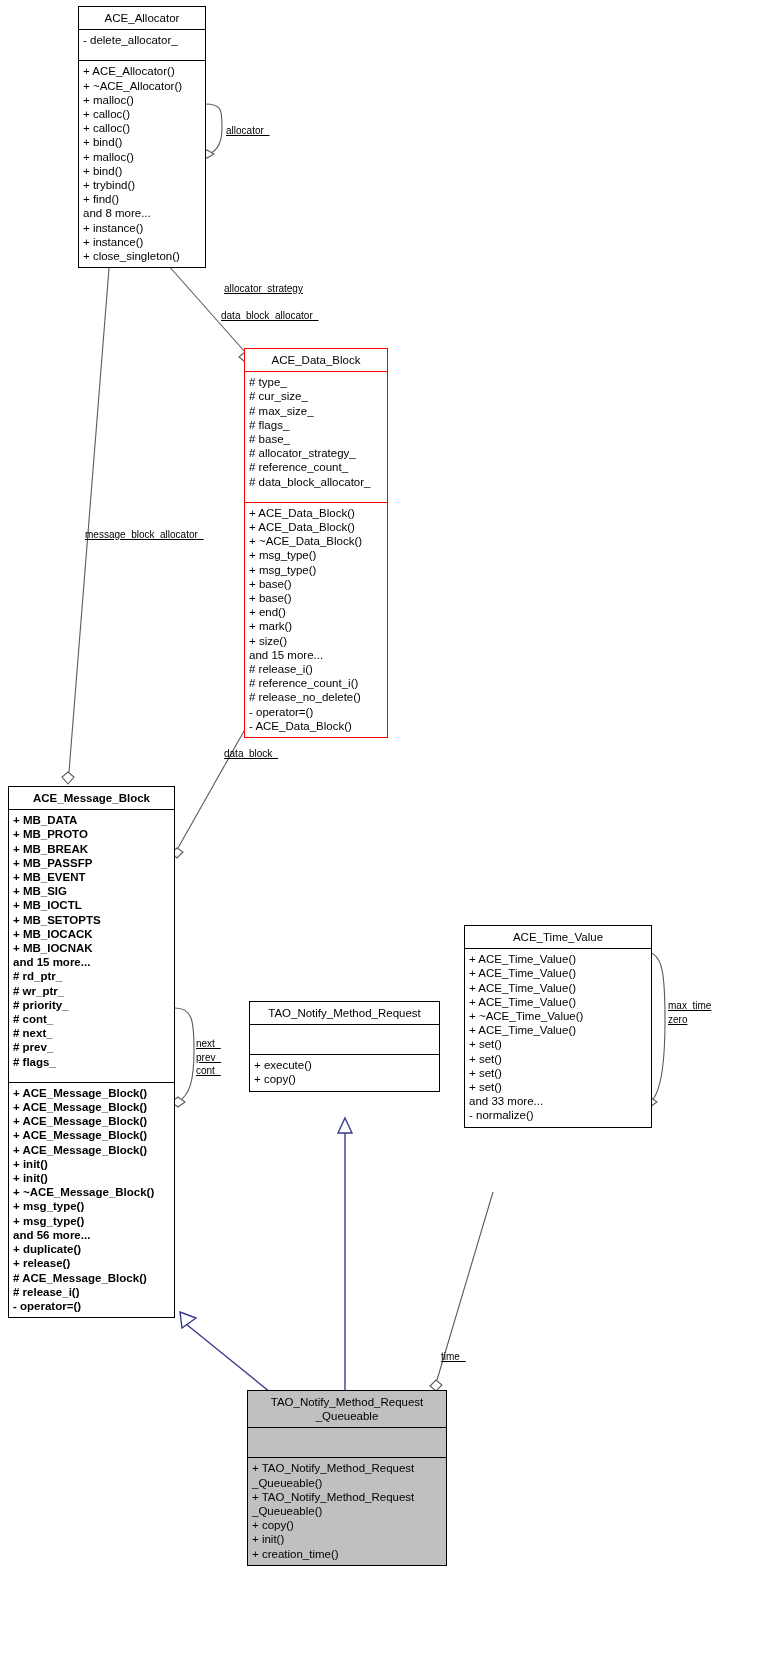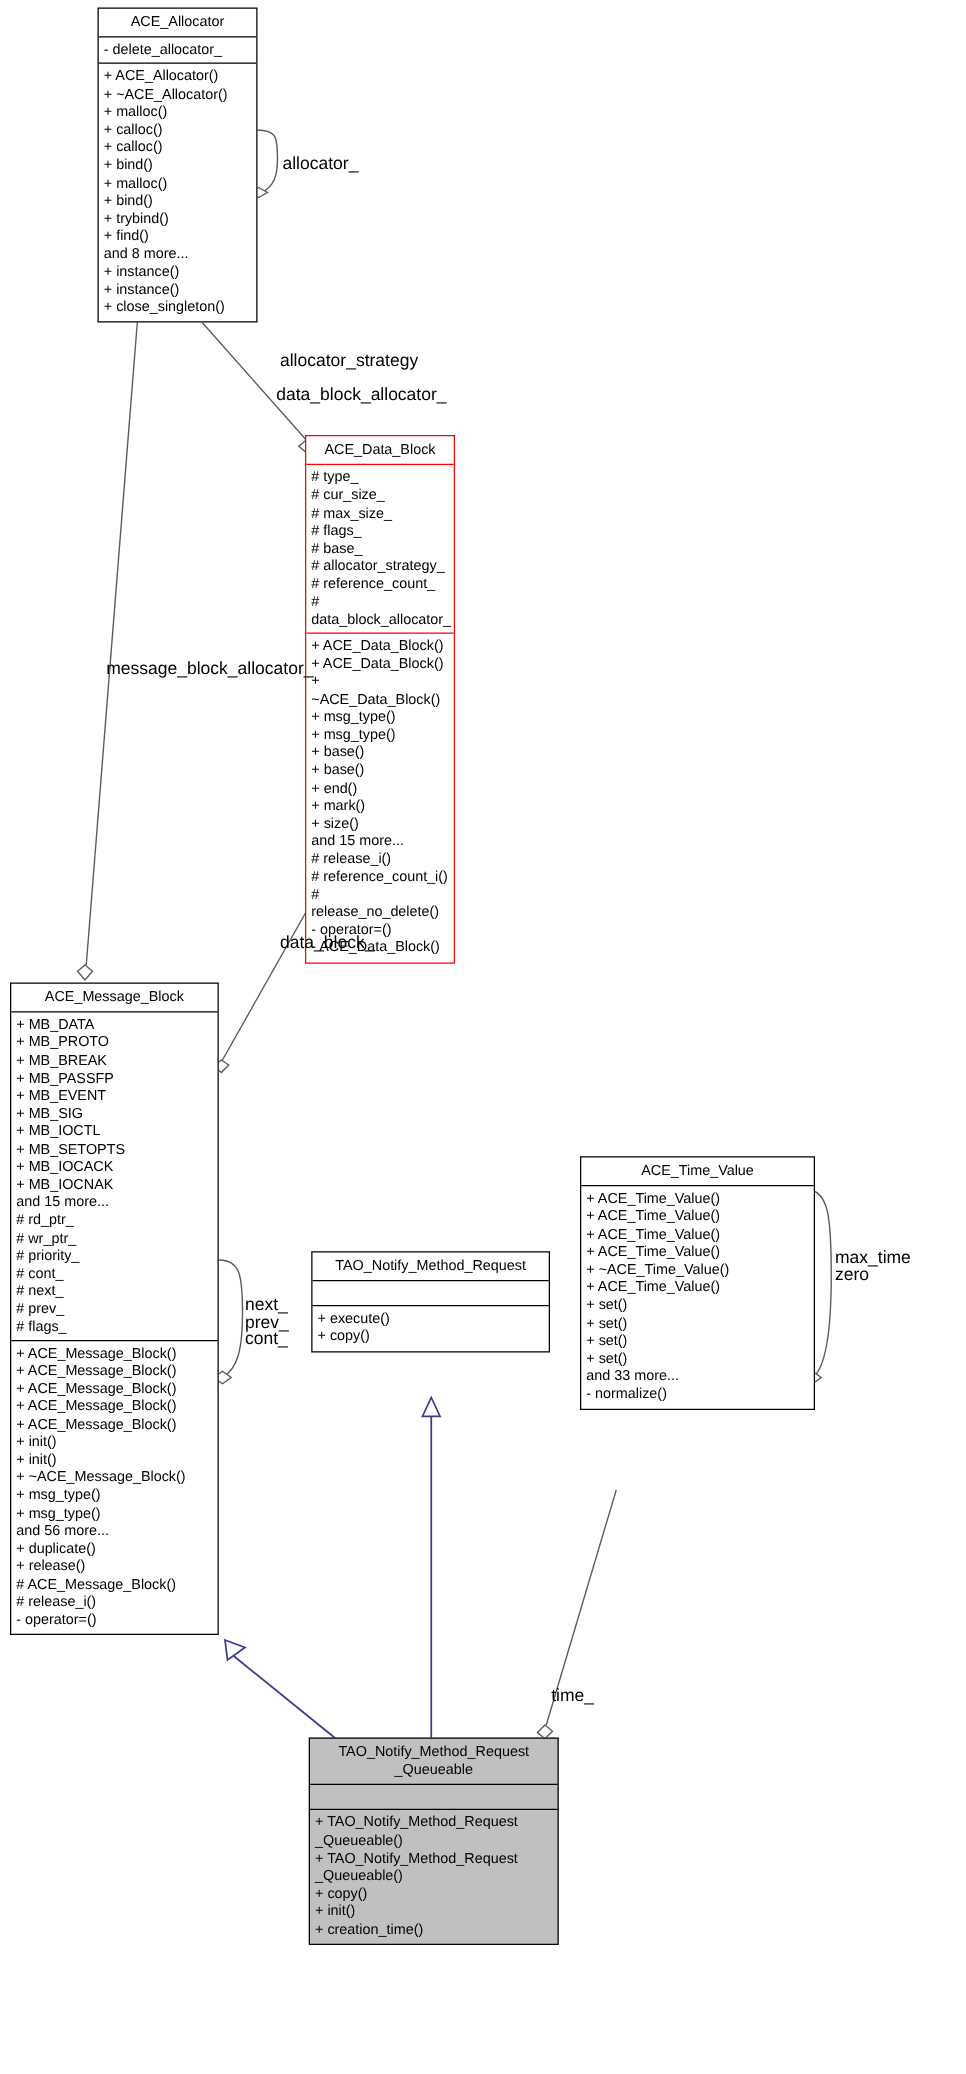--- a/index.html
+++ b/index.html
@@ -50,40 +50,41 @@
   .box-title {
     text-align: center;
     padding: 4px 4px 4px 4px;
     border-bottom: 1px solid #000000;
     font-size: 11.5px;
     line-height: 14.2px;
     white-space: pre-line;
   }
   .box-attrs {
     border-bottom: 1px solid #000000;
-    padding: 3px 4px 3px 4px;
+    padding: 3px 4px 13px 4px;
     min-height: 6px;
   }
   .box-ops {
     padding: 3px 4px 4px 4px;
   }
   .member {
     white-space: pre-line;
     font-size: 11.5px;
     line-height: 14.2px;
   }
   .empty-compartment {
     height: 13px;
   }
   .edge-label {
     position: absolute;
-    font-size: 14px;
+    font-size: 10px;
     line-height: 13.5px;
     color: #000000;
     white-space: pre-line;
+    text-decoration: underline;
   }
 </style>
 </head>
 <body>
 
 <div id="diagram-canvas">
 
   <svg class="edges" viewBox="0 0 773 1659">
 
     <path d="M 205 104 C 222 104, 222 110, 222 128 C 222 146, 215 152, 207 155" fill="none" stroke="#5a5a5a" stroke-width="1.1"></path>
@@ -130,21 +131,21 @@
       <div class="member">+ bind()</div>
       <div class="member">+ trybind()</div>
       <div class="member">+ find()</div>
       <div class="member">and 8 more...</div>
       <div class="member">+ instance()</div>
       <div class="member">+ instance()</div>
       <div class="member">+ close_singleton()</div>
     </div>
   </div>
 
-  <div class="uml-box highlight" style="left:244px; top:348px; width:120px;">
+  <div class="uml-box highlight" style="left:244px; top:348px; width:144px;">
     <div class="box-title">ACE_Data_Block</div>
     <div class="box-attrs">
       <div class="member"># type_</div>
       <div class="member"># cur_size_</div>
       <div class="member"># max_size_</div>
       <div class="member"># flags_</div>
       <div class="member"># base_</div>
       <div class="member"># allocator_strategy_</div>
       <div class="member"># reference_count_</div>
       <div class="member"># data_block_allocator_</div>
@@ -162,21 +163,21 @@
       <div class="member">+ size()</div>
       <div class="member">and 15 more...</div>
       <div class="member"># release_i()</div>
       <div class="member"># reference_count_i()</div>
       <div class="member"># release_no_delete()</div>
       <div class="member">- operator=()</div>
       <div class="member">- ACE_Data_Block()</div>
     </div>
   </div>
 
-  <div class="uml-box" style="left:8px; top:786px; width:167px;">
+  <div class="uml-box" style="left:8px; top:786px; width:167px;font-weight:bold;">
     <div class="box-title">ACE_Message_Block</div>
     <div class="box-attrs">
       <div class="member">+ MB_DATA</div>
       <div class="member">+ MB_PROTO</div>
       <div class="member">+ MB_BREAK</div>
       <div class="member">+ MB_PASSFP</div>
       <div class="member">+ MB_EVENT</div>
       <div class="member">+ MB_SIG</div>
       <div class="member">+ MB_IOCTL</div>
       <div class="member">+ MB_SETOPTS</div>

